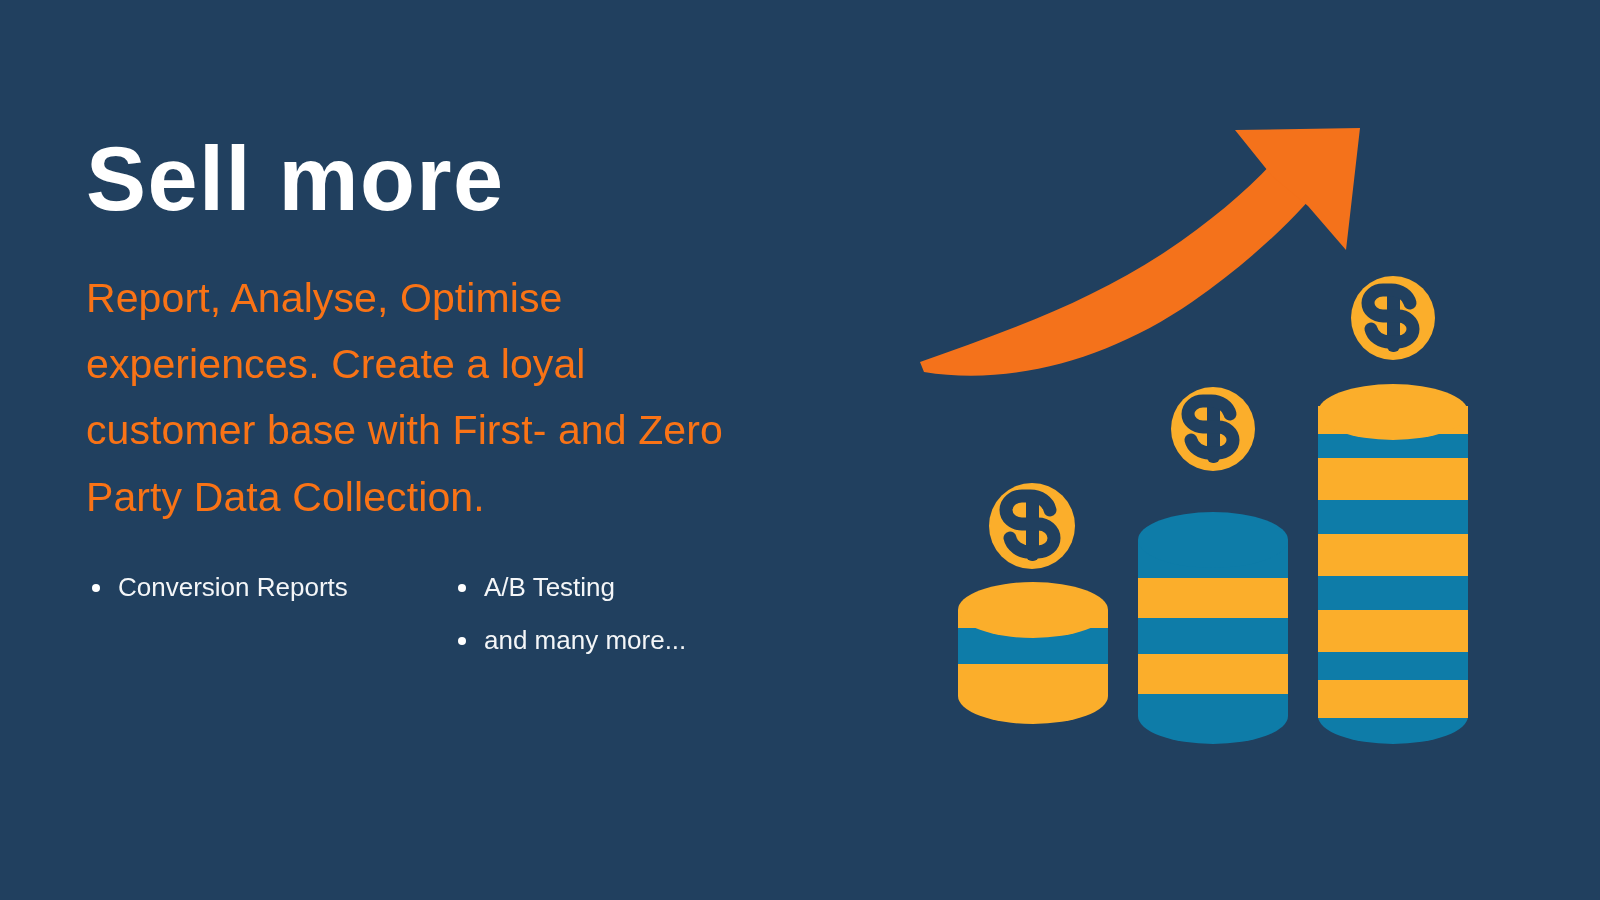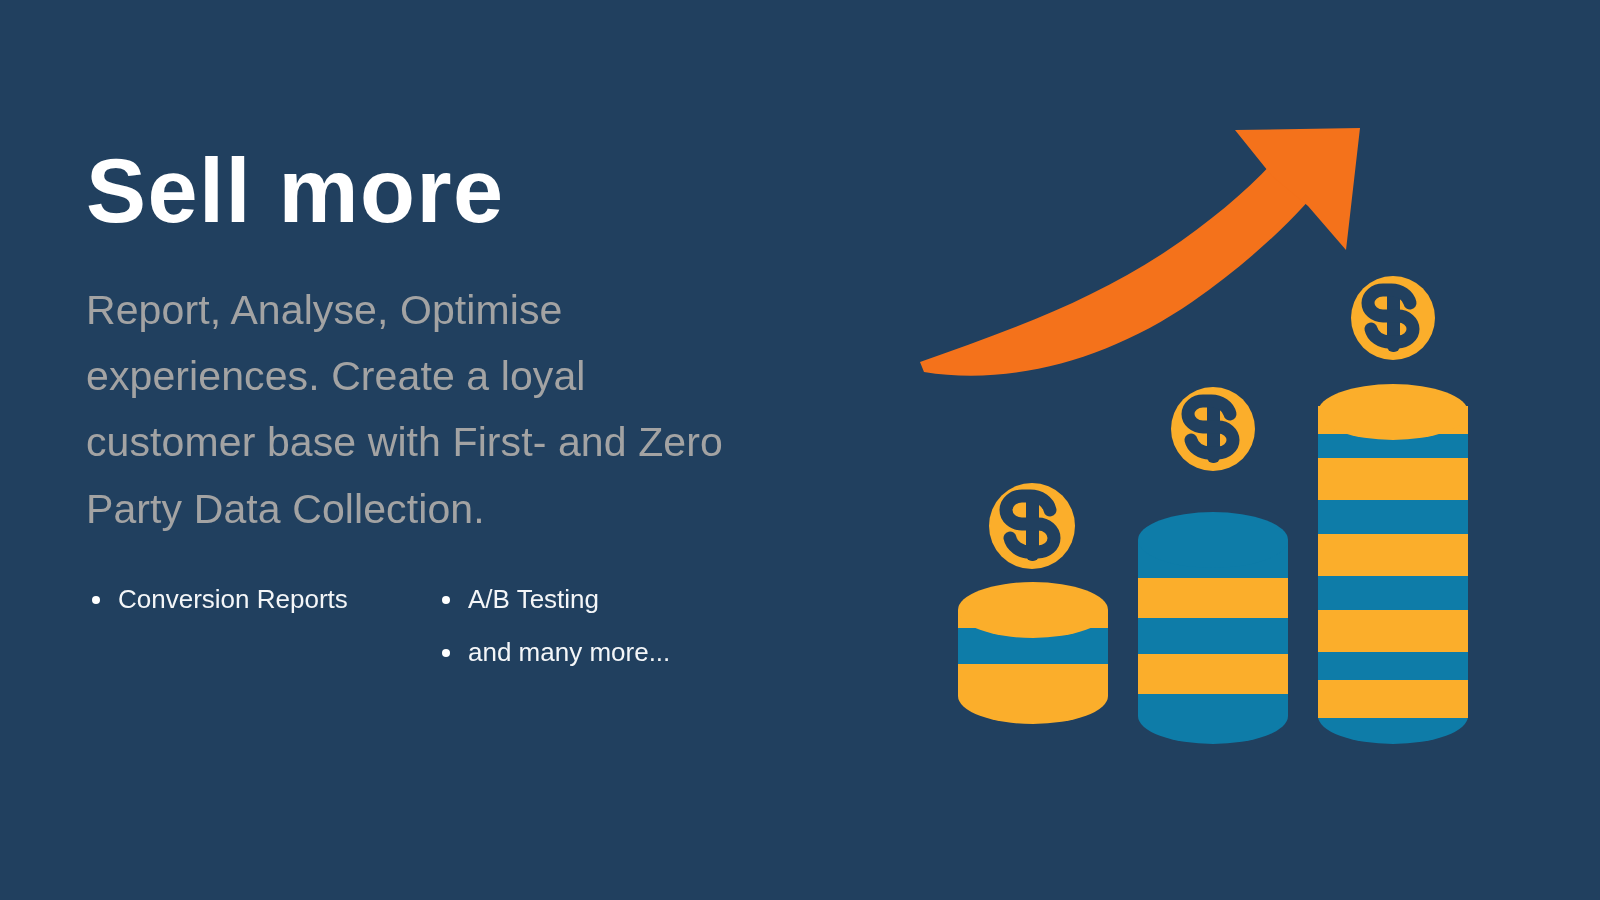--- a/index.html
+++ b/index.html
@@ -22,47 +22,47 @@
     width: 1600px;
     height: 900px;
     background: #21405f;
     overflow: hidden;
   }
 
   
   .copy {
     position: absolute;
     left: 86px;
-    top: 144px;
+    top: 132px;
     width: 700px;
   }
 
   .headline {
     font-size: 90px;
     font-weight: 700;
     line-height: 1.05;
     color: #ffffff;
     letter-spacing: 1.5px;
     white-space: nowrap;
   }
 
   .lede {
     margin-top: 38px;
     font-size: 41px;
     font-weight: 400;
     line-height: 1.62;
-    color: #a3a3a3;
+    color: #f97316;
     letter-spacing: 0.1px;
     width: 680px;
   }
 
   .bullet-columns {
     margin-top: 44px;
     display: flex;
-    gap: 0px;
+    gap: 16px;
   }
 
   .bullet-col { width: 350px; }
   .bullet-col.second { width: 320px; }
 
   .bullet-list { list-style: none; }
 
   .bullet-list li {
     position: relative;
     font-size: 26px;

